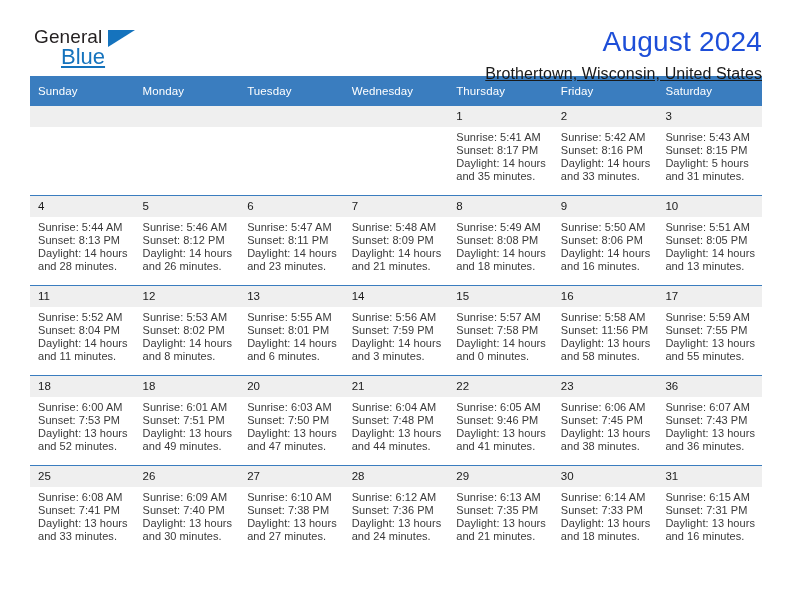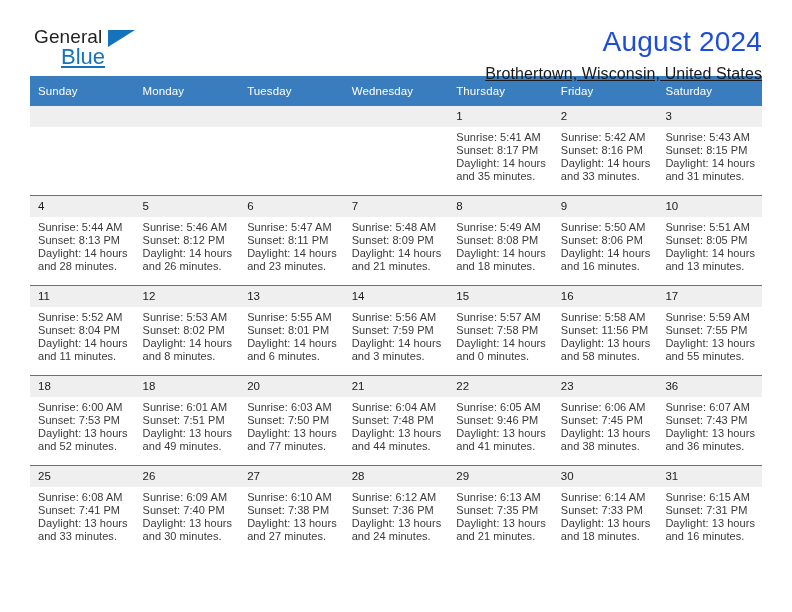--- a/index.html
+++ b/index.html
@@ -197,21 +197,21 @@
               <div>Sunrise: 5:42 AM</div>
               <div>Sunset: 8:16 PM</div>
               <div class="wrap">Daylight: 14 hours and 33 minutes.</div>
             </div>
           </td>
           <td>
             <span class="daynum">3</span>
             <div class="info">
               <div>Sunrise: 5:43 AM</div>
               <div>Sunset: 8:15 PM</div>
-              <div class="wrap">Daylight: 14 hours and 31 minutes.</div>
+              <div class="wrap">Daylight: 5 hours and 31 minutes.</div>
             </div>
           </td>
         </tr>
         <tr>
           <td>
             <span class="daynum">4</span>
             <div class="info">
               <div>Sunrise: 5:44 AM</div>
               <div>Sunset: 8:13 PM</div>
               <div class="wrap">Daylight: 14 hours and 28 minutes.</div>
@@ -339,21 +339,21 @@
               <div>Sunrise: 6:01 AM</div>
               <div>Sunset: 7:51 PM</div>
               <div class="wrap">Daylight: 13 hours and 49 minutes.</div>
             </div>
           </td>
           <td>
             <span class="daynum">20</span>
             <div class="info">
               <div>Sunrise: 6:03 AM</div>
               <div>Sunset: 7:50 PM</div>
-              <div class="wrap">Daylight: 13 hours and 77 minutes.</div>
+              <div class="wrap">Daylight: 13 hours and 47 minutes.</div>
             </div>
           </td>
           <td>
             <span class="daynum">21</span>
             <div class="info">
               <div>Sunrise: 6:04 AM</div>
               <div>Sunset: 7:48 PM</div>
               <div class="wrap">Daylight: 13 hours and 44 minutes.</div>
             </div>
           </td>

